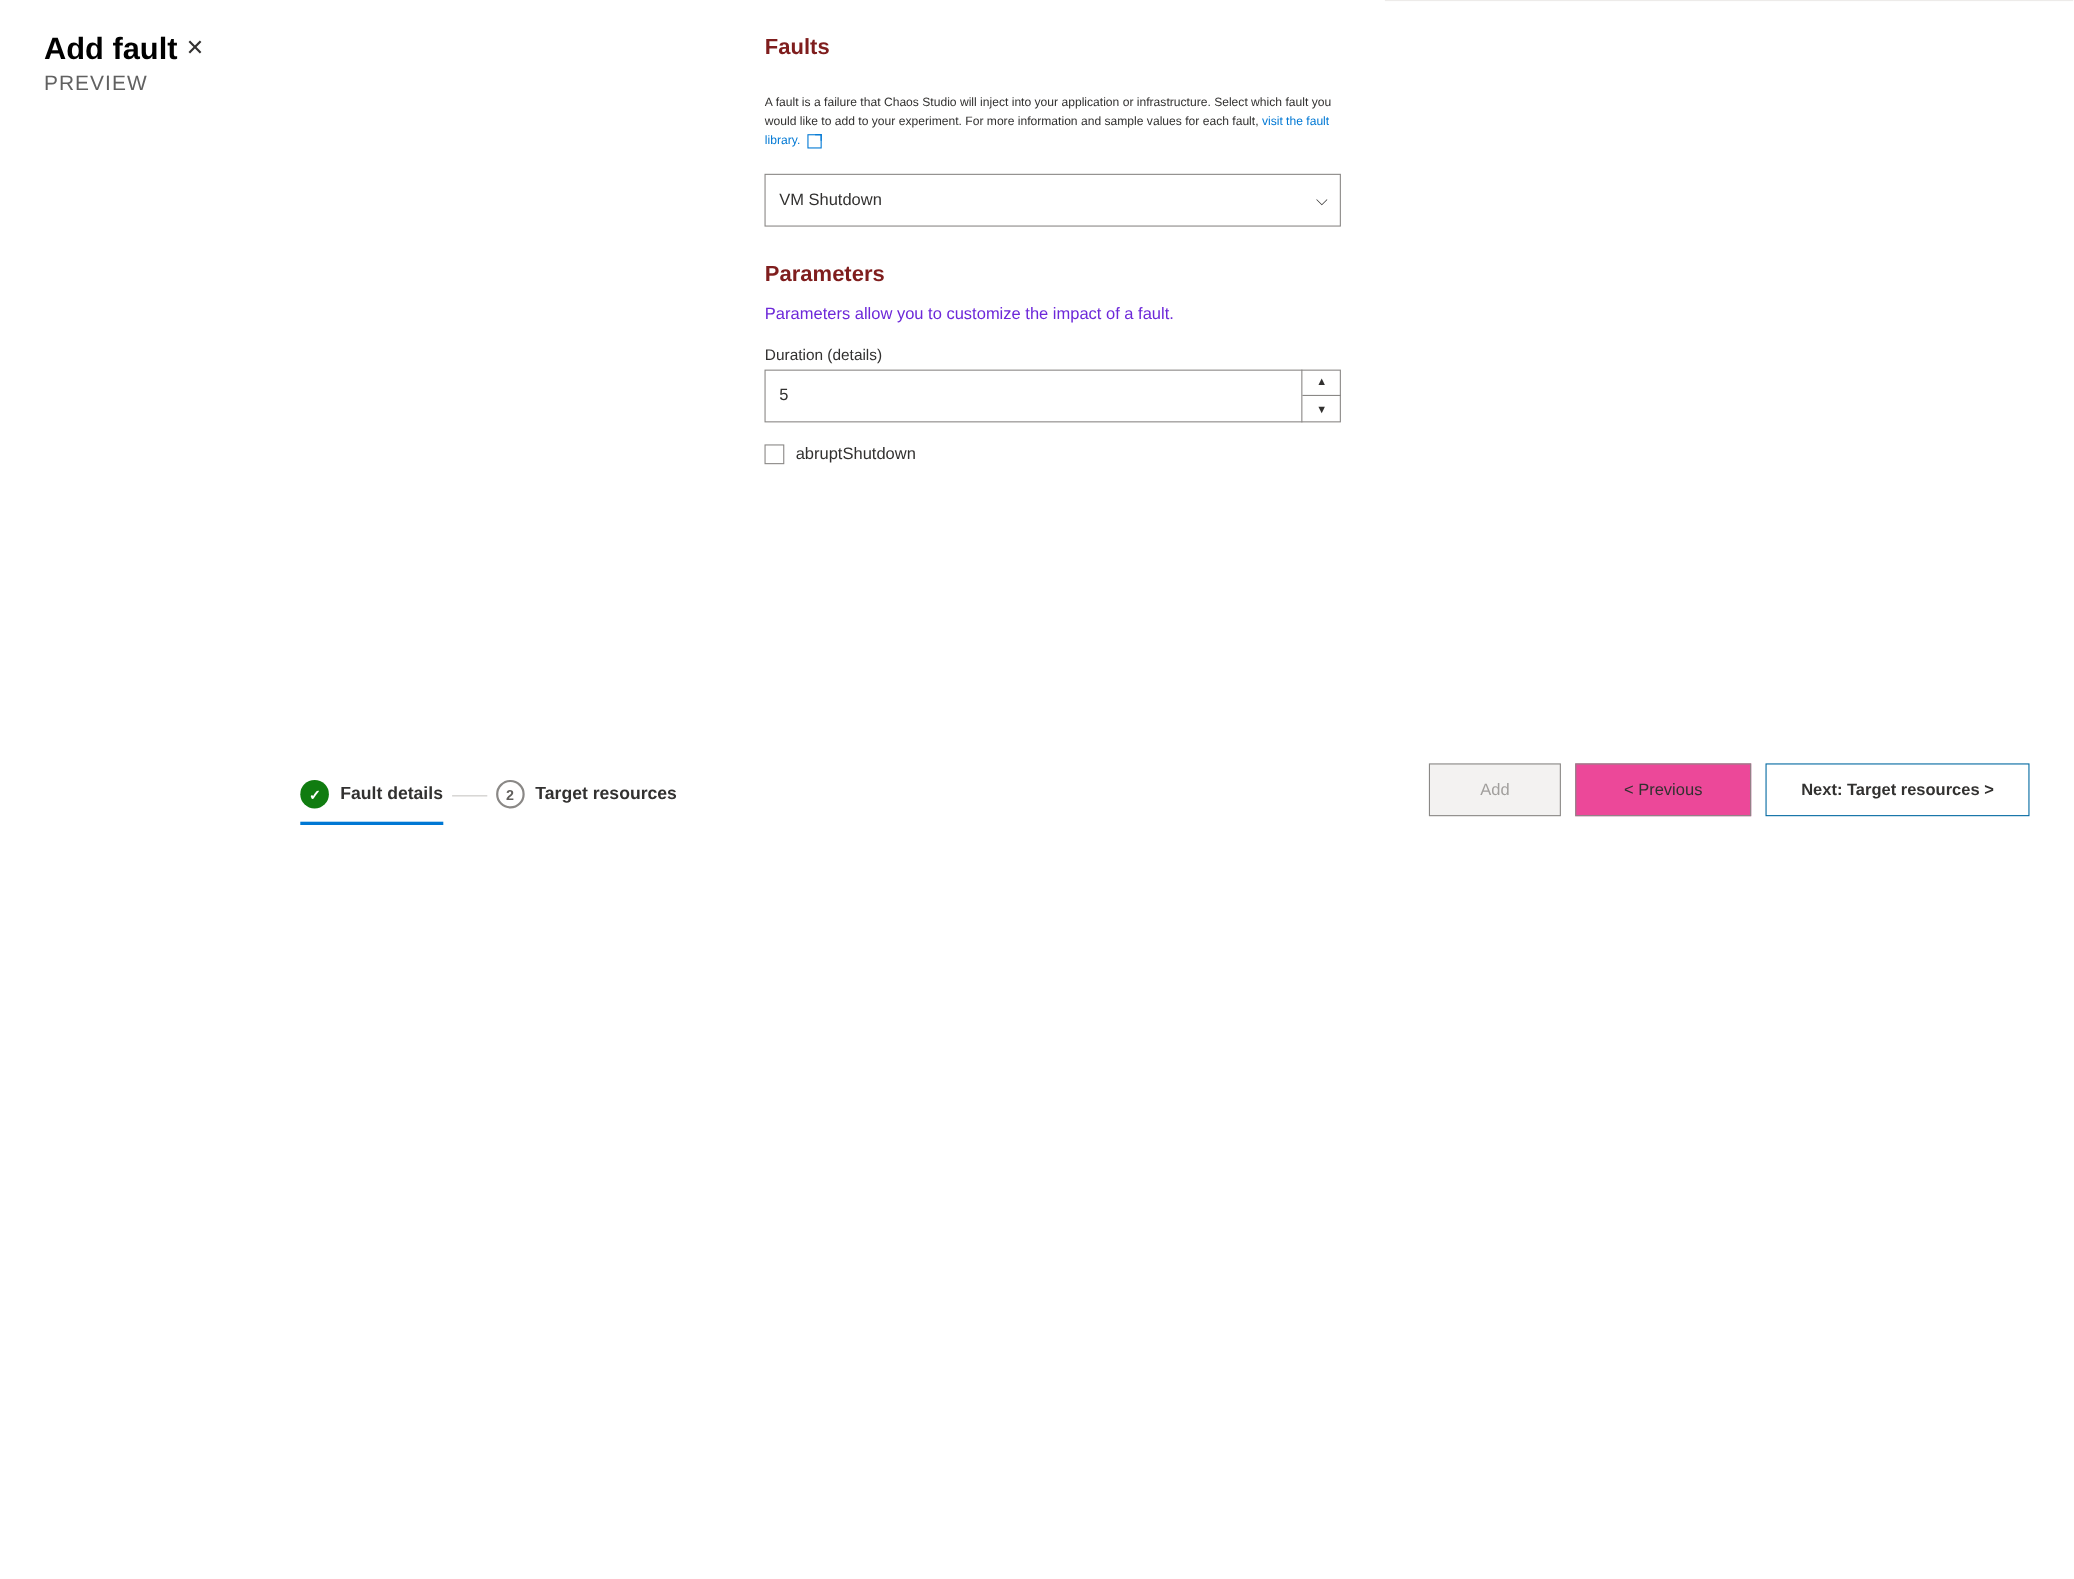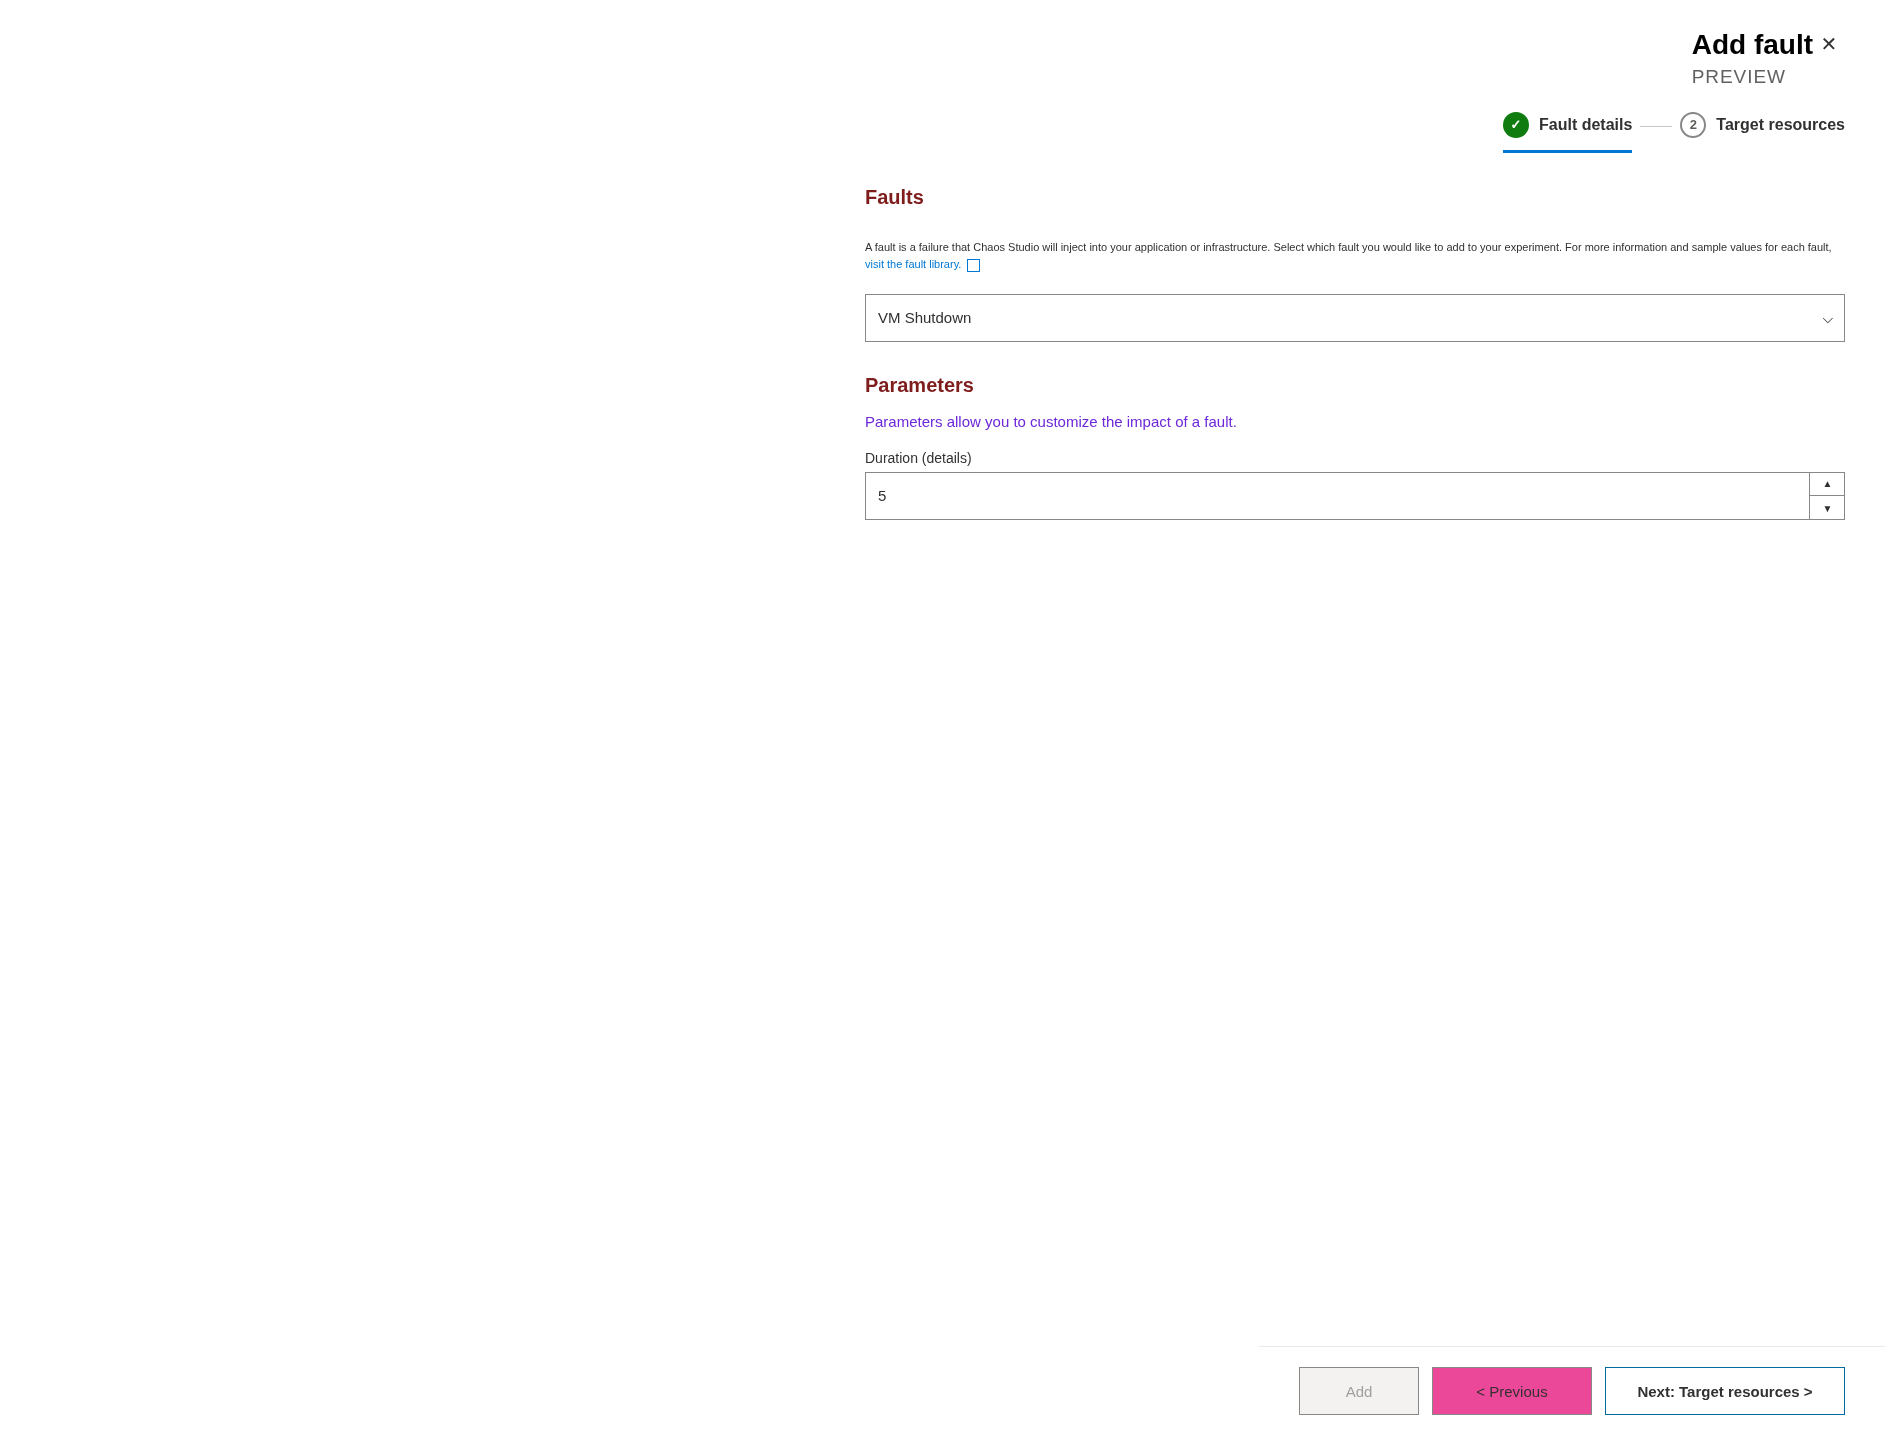--- a/index.html
+++ b/index.html
@@ -18,22 +18,21 @@
     }
 
     .dialog {
       position: absolute;
       top: 0;
       left: 0;
       width: 1885px;
       height: 1435px;
       background: #ffffff;
       display: flex;
-      flex-direction: column;
-      align-items: flex-end;
+      flex-direction: row;
     }
 
     .dialog-header {
       display: flex;
       justify-content: space-between;
       align-items: flex-start;
       padding: 28px 40px 0 40px;
     }
 
     .dialog-title-group {
@@ -398,20 +397,24 @@
 
       <div class="field-label">Duration (details)</div>
       <div class="number-input-wrapper">
         <input type="number" class="number-input" value="5" style="">
         <div class="spinner-buttons">
           <button class="spinner-btn">▲</button>
           <button class="spinner-btn">▼</button>
         </div>
       </div>
 
+      <div class="checkbox-row">
+        <input type="checkbox" class="checkbox-input" style="">
+        <label class="checkbox-label">abruptShutdown</label>
+      </div>
     </div>
 
   </div>
 
   <div class="dialog-footer">
     <button class="btn-add" disabled="">Add</button>
     <button class="btn-previous">&lt; Previous</button>
     <button class="btn-next">Next: Target resources &gt;</button>
   </div>
 

